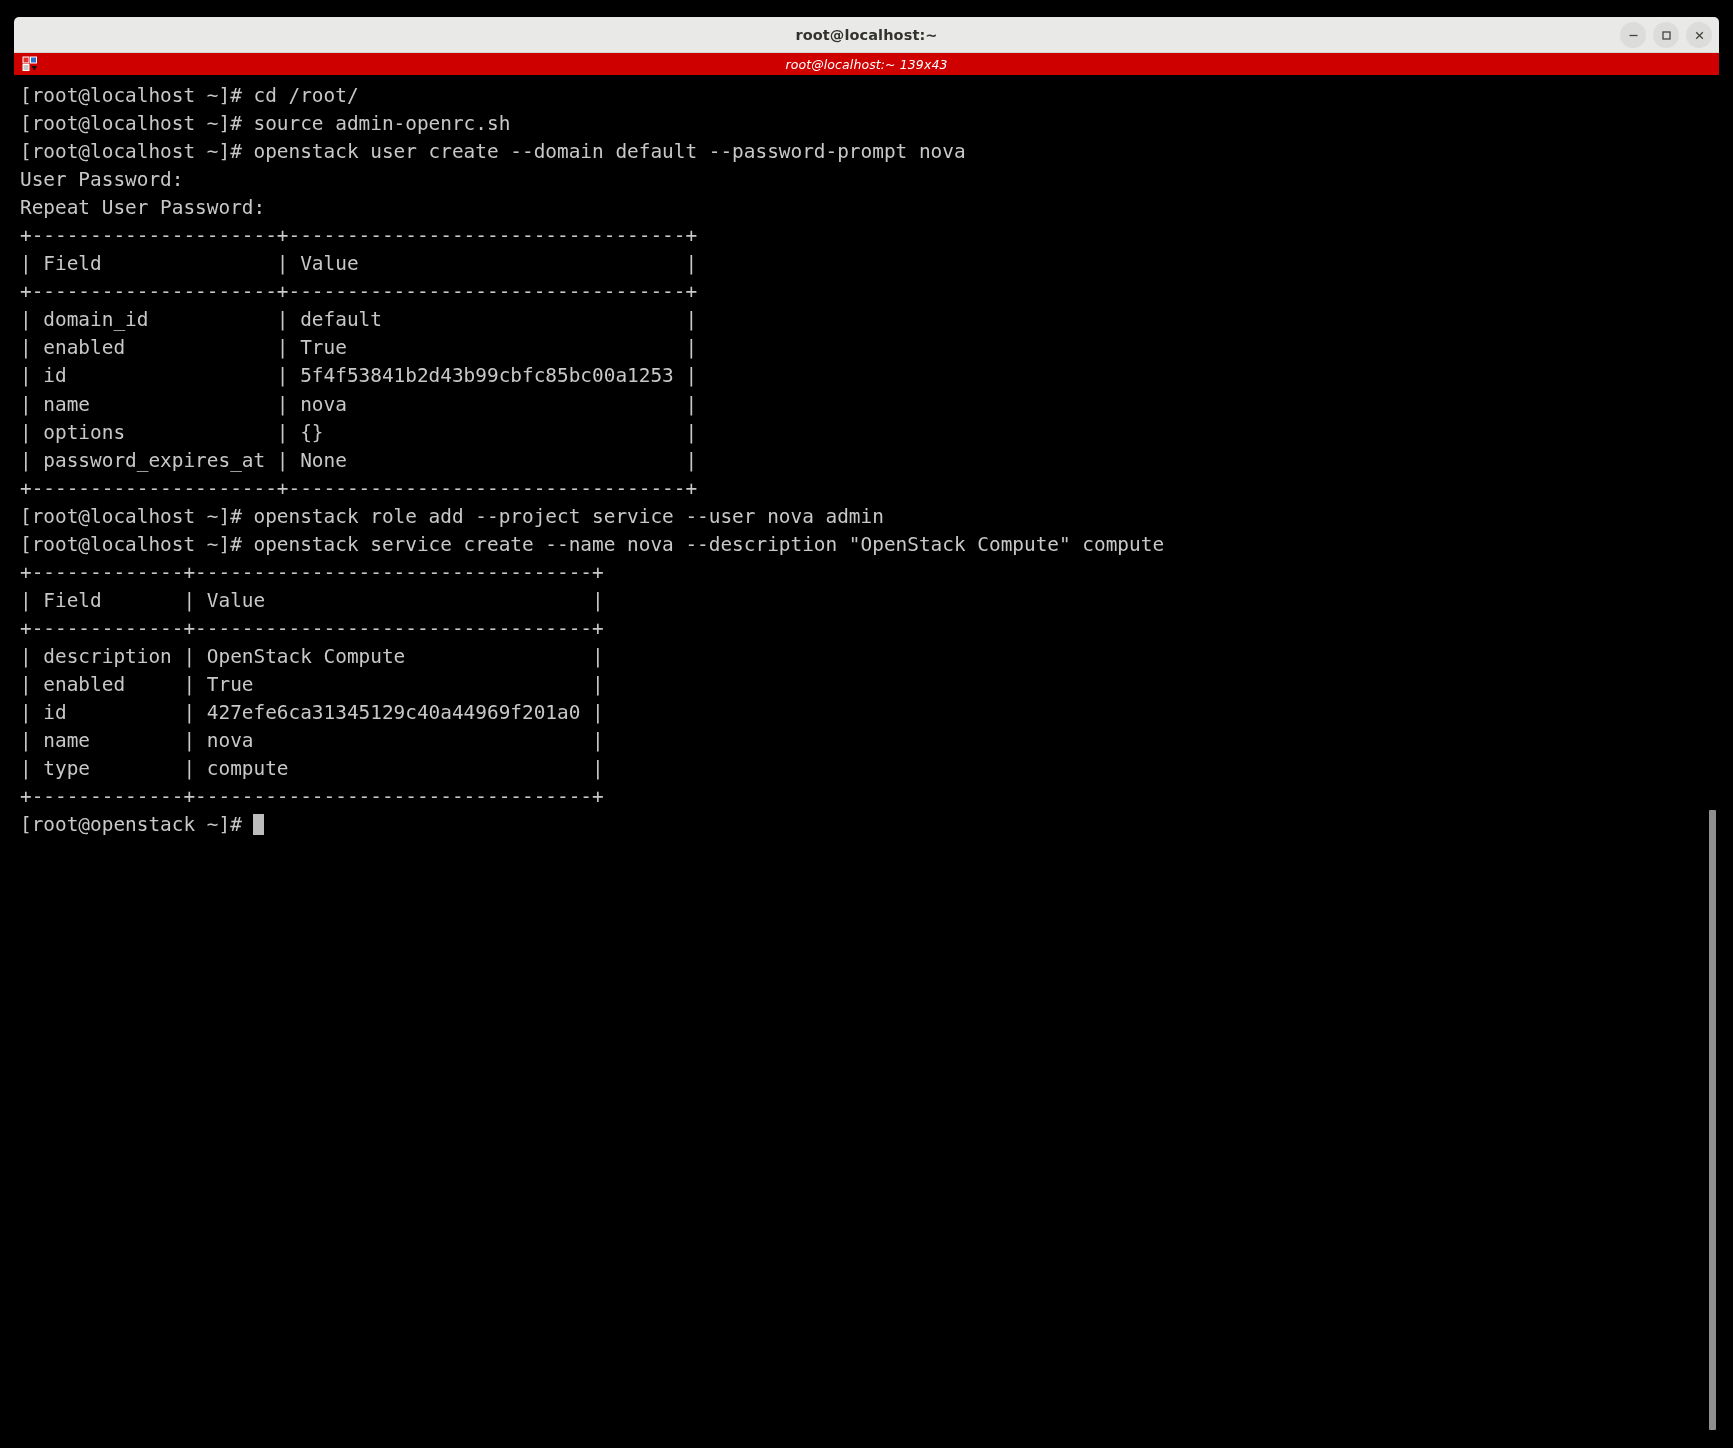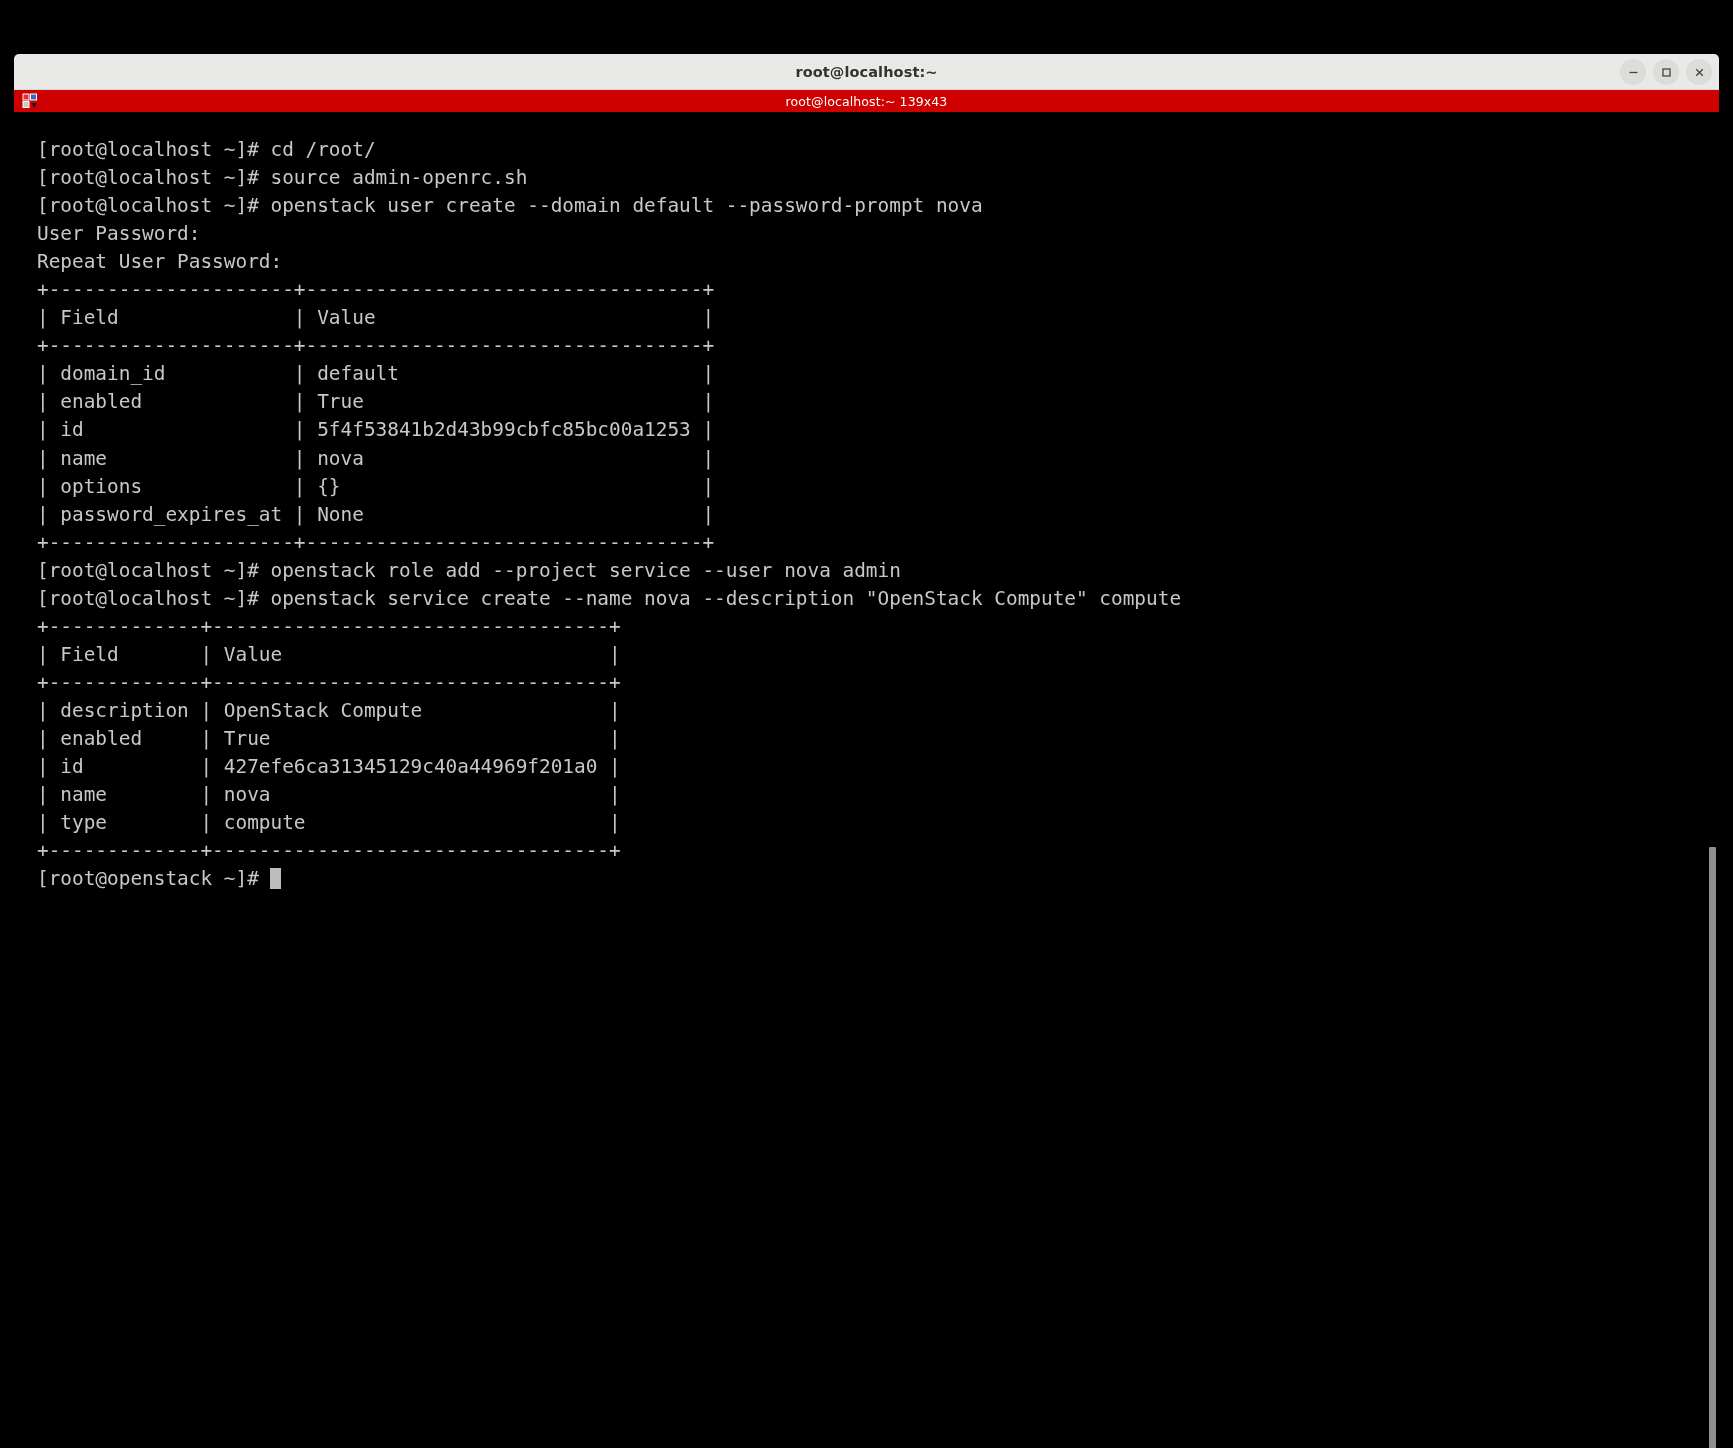--- a/index.html
+++ b/index.html
@@ -32,21 +32,20 @@
     position: relative;
     height: 36px;
     background: #e9e9e7;
     border-top-left-radius: 5px;
     border-top-right-radius: 5px;
     border-bottom: 1px solid #d6d6d3;
     display: flex;
     align-items: center;
     justify-content: center;
     box-sizing: border-box;
-    margin-top: 37px;
   }
   .titlebar-title {
     font-family: "DejaVu Sans", sans-serif;
     font-size: 14.5px;
     font-weight: bold;
     color: #33322f;
     letter-spacing: 0.1px;
     user-select: none;
   }
   .win-buttons {
@@ -86,34 +85,35 @@
     top: 2px;
     width: 18px;
     height: 18px;
   }
   .tab-label {
     font-family: "DejaVu Sans", sans-serif;
     font-size: 12.5px;
     color: #ffffff;
     user-select: none;
     letter-spacing: 0.1px;
+    font-style: italic;
   }
 
   
   .terminal {
     position: relative;
     height: 1355px;
     background: #000000;
     overflow: hidden;
   }
   .term-text {
     position: absolute;
     left: 6px;
     top: 7px;
-    margin: 17px;
+    margin: 0;
     padding: 0;
     font-family: "DejaVu Sans Mono", monospace;
     font-size: 19.4px;
     line-height: 28.05px;
     color: #c8c8c8;
     white-space: pre;
     letter-spacing: 0px;
     user-select: text;
   }
   .cursor {

